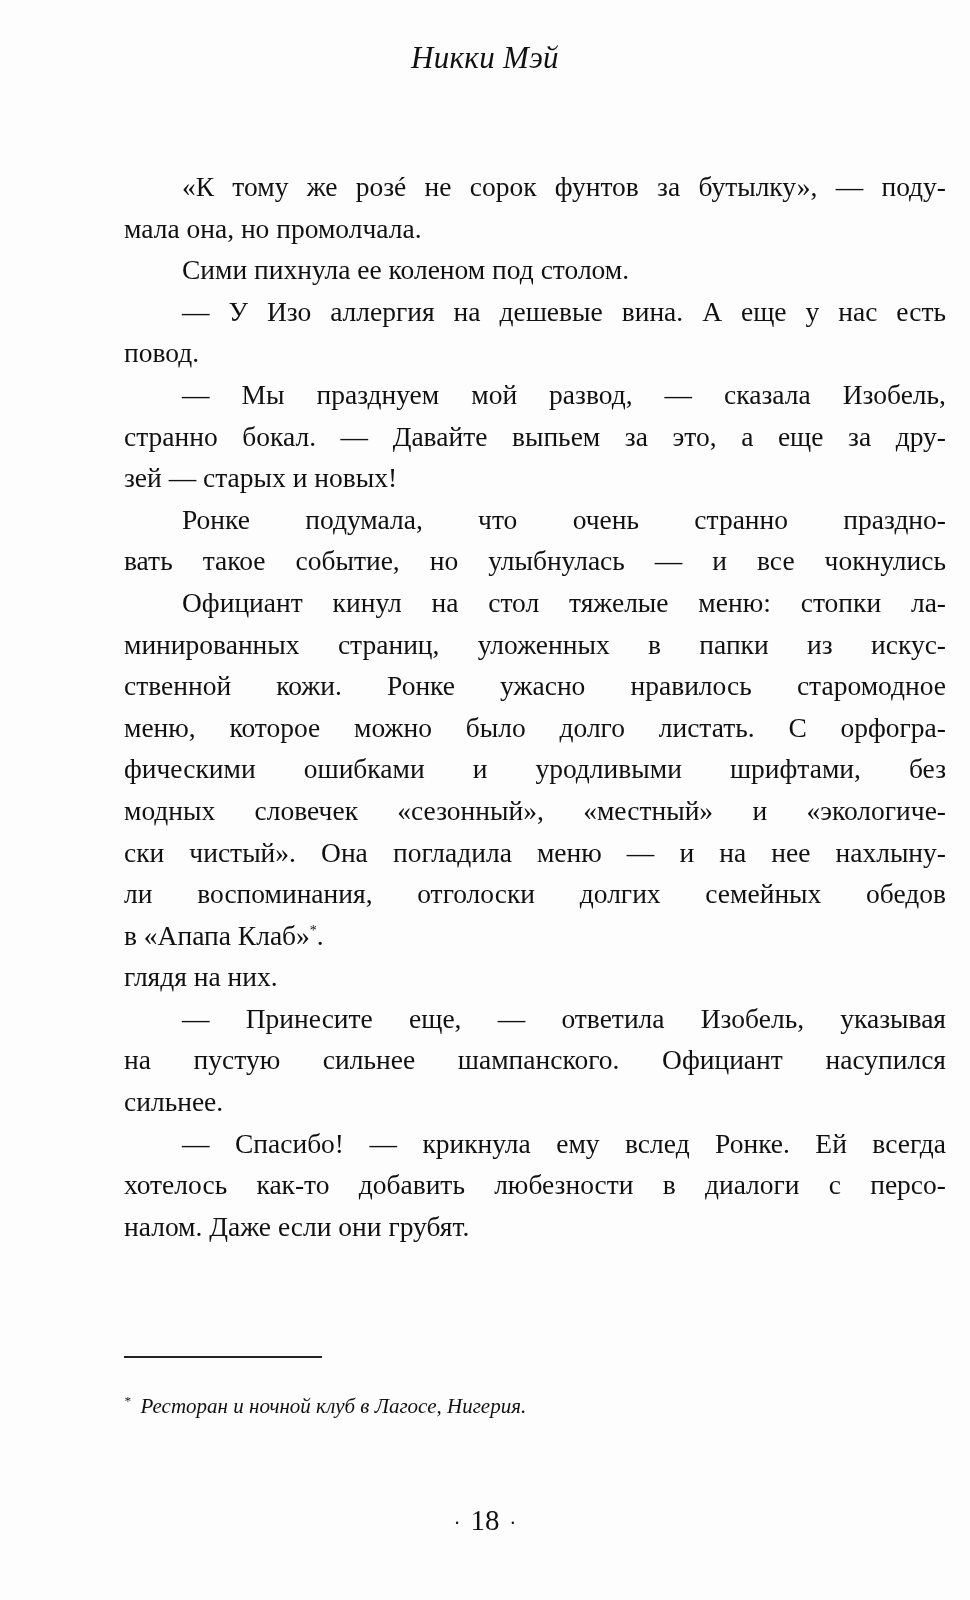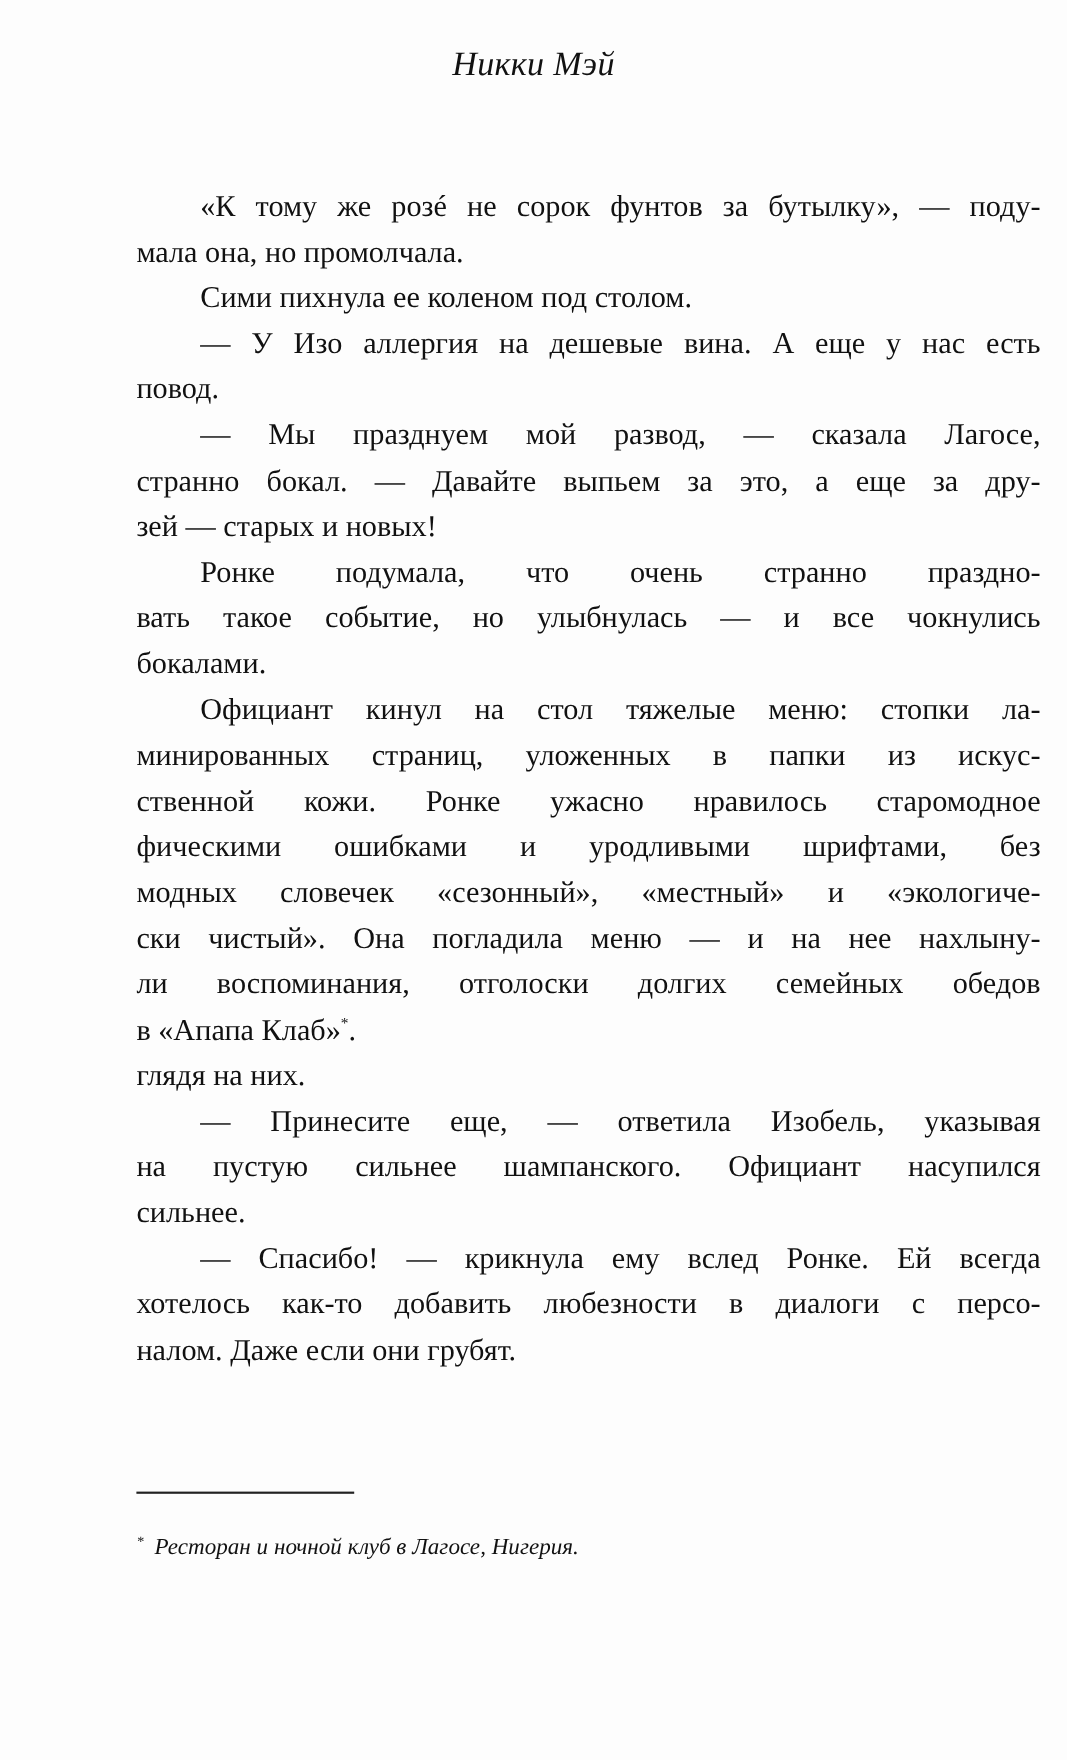--- a/index.html
+++ b/index.html
@@ -74,42 +74,45 @@
 
 <div class="page">
   <div class="running-head">Никки Мэй</div>
 
   <div class="body-text" id="body-text">
       <div class="line indent"><span>«К тому же розé не сорок фунтов за бутылку», — поду-</span></div>
       <div class="line last"><span>мала она, но промолчала.</span></div>
       <div class="line indent last"><span>Сими пихнула ее коленом под столом.</span></div>
       <div class="line indent"><span>— У Изо аллергия на дешевые вина. А еще у нас есть</span></div>
       <div class="line last"><span>повод.</span></div>
-      <div class="line indent"><span>— Мы празднуем мой развод, — сказала Лагосе,</span></div>
+      <div class="line indent"><span>— Мы празднуем мой развод, — сказала Изобель,</span></div>
       <div class="line"><span>странно бокал. — Давайте выпьем за это, а еще за дру-</span></div>
       <div class="line last"><span>зей — старых и новых!</span></div>
       <div class="line indent"><span>Ронке подумала, что очень странно праздно-</span></div>
       <div class="line"><span>вать такое событие, но улыбнулась — и все чокнулись</span></div>
-      <div class="line last"><span>бокалами.</span></div>
       <div class="line indent"><span>Официант кинул на стол тяжелые меню: стопки ла-</span></div>
       <div class="line"><span>минированных страниц, уложенных в папки из искус-</span></div>
       <div class="line"><span>ственной кожи. Ронке ужасно нравилось старомодное</span></div>
+      <div class="line"><span>меню, которое можно было долго листать. С орфогра-</span></div>
       <div class="line"><span>фическими ошибками и уродливыми шрифтами, без</span></div>
       <div class="line"><span>модных словечек «сезонный», «местный» и «экологиче-</span></div>
       <div class="line"><span>ски чистый». Она погладила меню — и на нее нахлыну-</span></div>
       <div class="line"><span>ли воспоминания, отголоски долгих семейных обедов</span></div>
       <div class="line last"><span>в «Апапа Клаб»</span><span class="fnref">*</span><span>.</span></div>
       <div class="line last"><span>глядя на них.</span></div>
       <div class="line indent"><span>— Принесите еще, — ответила Изобель, указывая</span></div>
       <div class="line"><span>на пустую сильнее шампанского. Официант насупился</span></div>
       <div class="line last"><span>сильнее.</span></div>
       <div class="line indent"><span>— Спасибо! — крикнула ему вслед Ронке. Ей всегда</span></div>
       <div class="line"><span>хотелось как-то добавить любезности в диалоги с персо-</span></div>
       <div class="line last"><span>налом. Даже если они грубят.</span></div>
     </div>
 
   <div class="footnote-rule"></div>
 
   <div class="footnote">
     <span class="mark">*</span><span>Ресторан и ночной клуб в Лагосе, Нигерия.</span>
   </div>
 
+  <div class="folio">
+    <span class="dot">·</span><span>18</span><span class="dot">·</span>
+  </div>
 </div>
 
 </body></html>

